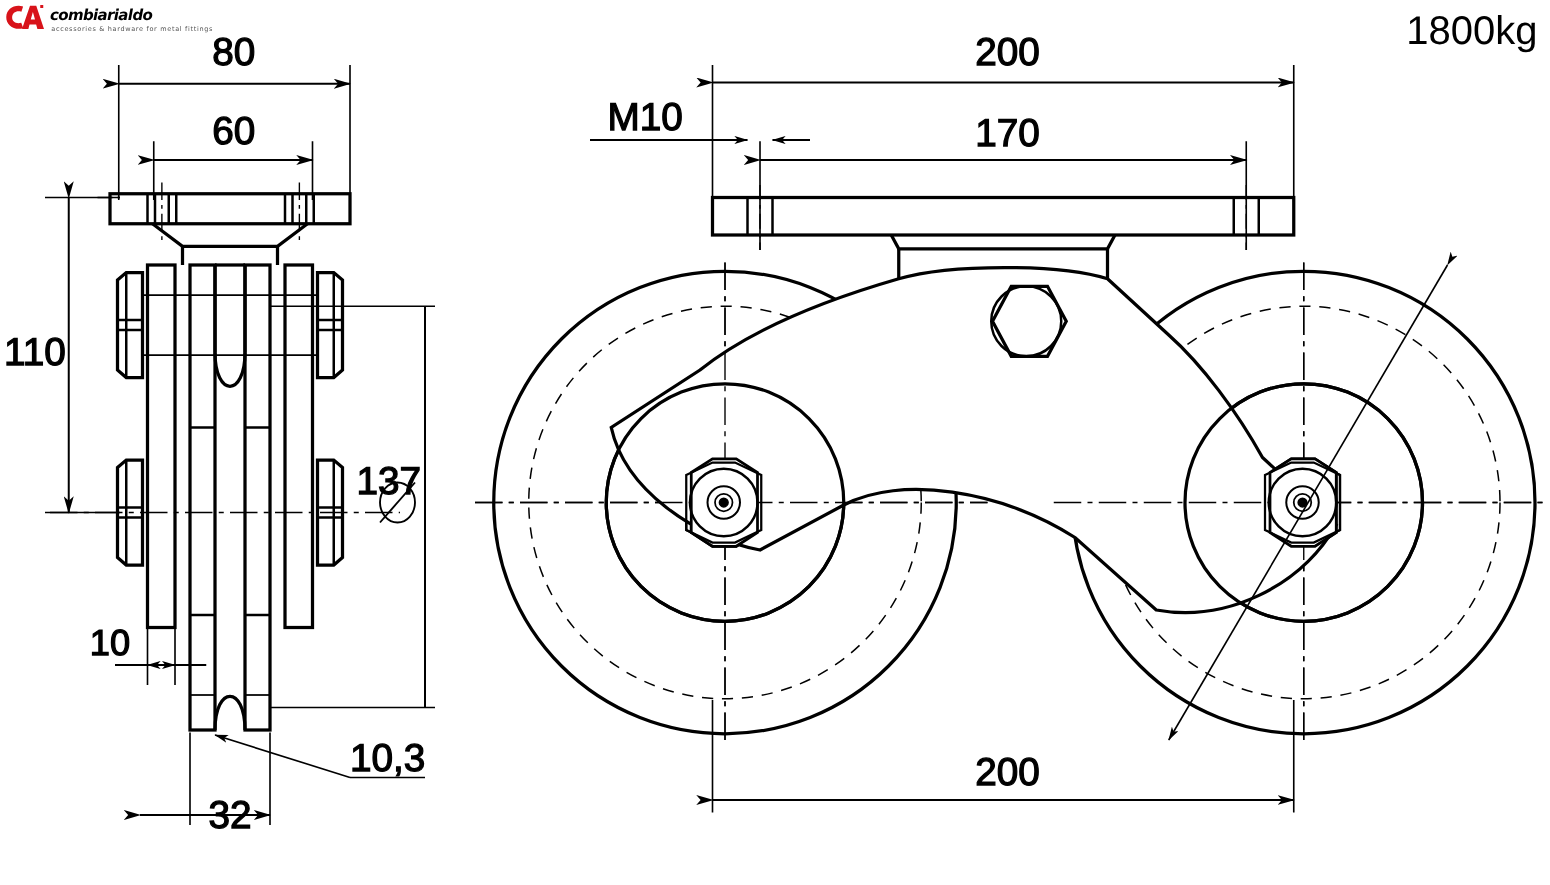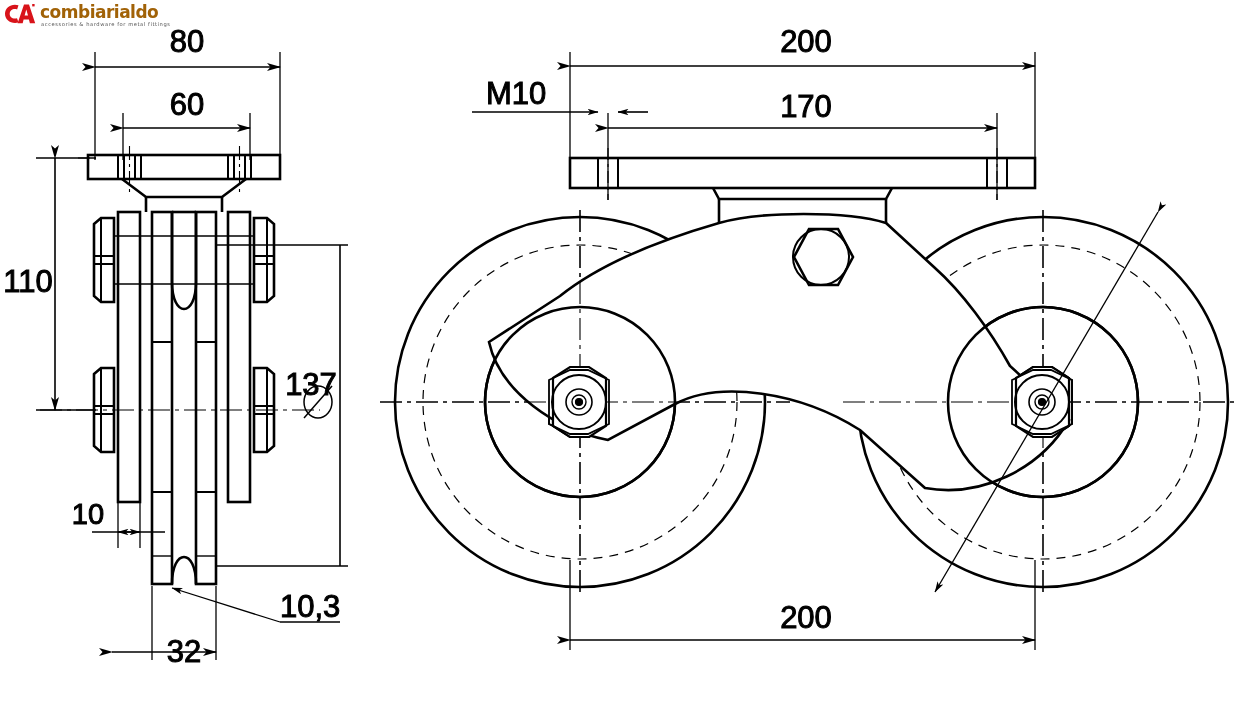--- a/index.html
+++ b/index.html
@@ -2,23 +2,23 @@
 <html><head>
 <meta charset="utf-8">
 <style>
   html,body{margin:0;padding:0;background:#fff;}
   body{width:1240px;height:708px;overflow:hidden;
        font-family:"Liberation Sans","DejaVu Sans",sans-serif;color:#000;}
   #stage{position:relative;width:1240px;height:708px;background:#fff;}
   #stage svg{position:absolute;left:0;top:0;}
   .logo{position:absolute;left:4px;top:3px;width:180px;height:26px;}
   .logo-mark{position:absolute;left:0;top:0;width:32px;height:22px;}
-  .logo-word{position:absolute;left:36px;top:0px;font-weight:bold;font-size:17px;
-             letter-spacing:-0.5px;color:#a16207;line-height:18px;
-             font-family:"DejaVu Sans",sans-serif;}
+  .logo-word{position:absolute;left:36px;top:0px;font-weight:bold;font-size:12px;
+             letter-spacing:-0.5px;color:#000000;line-height:18px;
+             font-family:"DejaVu Sans",sans-serif;font-style:italic;}
   .logo-tag{position:absolute;left:37px;top:18px;font-size:5.2px;
             letter-spacing:0.55px;color:#555;line-height:6px;
             font-family:"DejaVu Sans",sans-serif;white-space:nowrap;}
   .weight{position:absolute;right:10px;top:6px;font-size:32px;color:#000;
           font-family:"Liberation Sans",sans-serif;}
   text{font-family:"Liberation Sans","DejaVu Sans",sans-serif;fill:#000;}
   .dimtxt{font-size:31px;}
   .dimtxt-s{font-size:29px;}
 </style>
 </head>
@@ -31,20 +31,21 @@
       <path d="M14.5 2.2 C7.5 0.2 1.2 4.2 1.0 10.6 C0.8 17.2 7.4 21.6 14.6 19.6
                L13.0 15.2 C9.0 16.4 5.6 14.4 5.7 10.8 C5.8 7.2 9.2 5.2 13.1 6.4 Z" fill="#d8131a"></path>
       <path d="M20.0 1.6 L25.0 1.6 L31.2 20.2 L25.9 20.2 L24.9 16.6 L19.6 16.6
                L18.7 20.2 L13.6 20.2 Z M20.6 12.6 L24.0 12.6 L22.3 6.6 Z" fill="#d8131a"></path>
       <rect x="28.2" y="1.0" width="2.4" height="2.4" fill="#d8131a"></rect>
     </svg>
     <div class="logo-word">combiarialdo</div>
     <div class="logo-tag">accessories &amp; hardware for metal fittings</div>
   </div>
 
+  <div class="weight">1800kg</div>
 
   <svg width="1240" height="708" viewBox="0 0 1240 708">
     <defs>
       <marker id="ah" markerWidth="14" markerHeight="8" refX="13" refY="4" orient="auto" markerUnits="userSpaceOnUse">
         <path d="M0,0 L14,4 L0,8 L3.5,4 Z" fill="#000"></path>
       </marker>
       <marker id="ahs" markerWidth="11" markerHeight="6.5" refX="10.5" refY="3.25" orient="auto" markerUnits="userSpaceOnUse">
         <path d="M0,0 L11,3.25 L0,6.5 L2.8,3.25 Z" fill="#000"></path>
       </marker>
     </defs>

